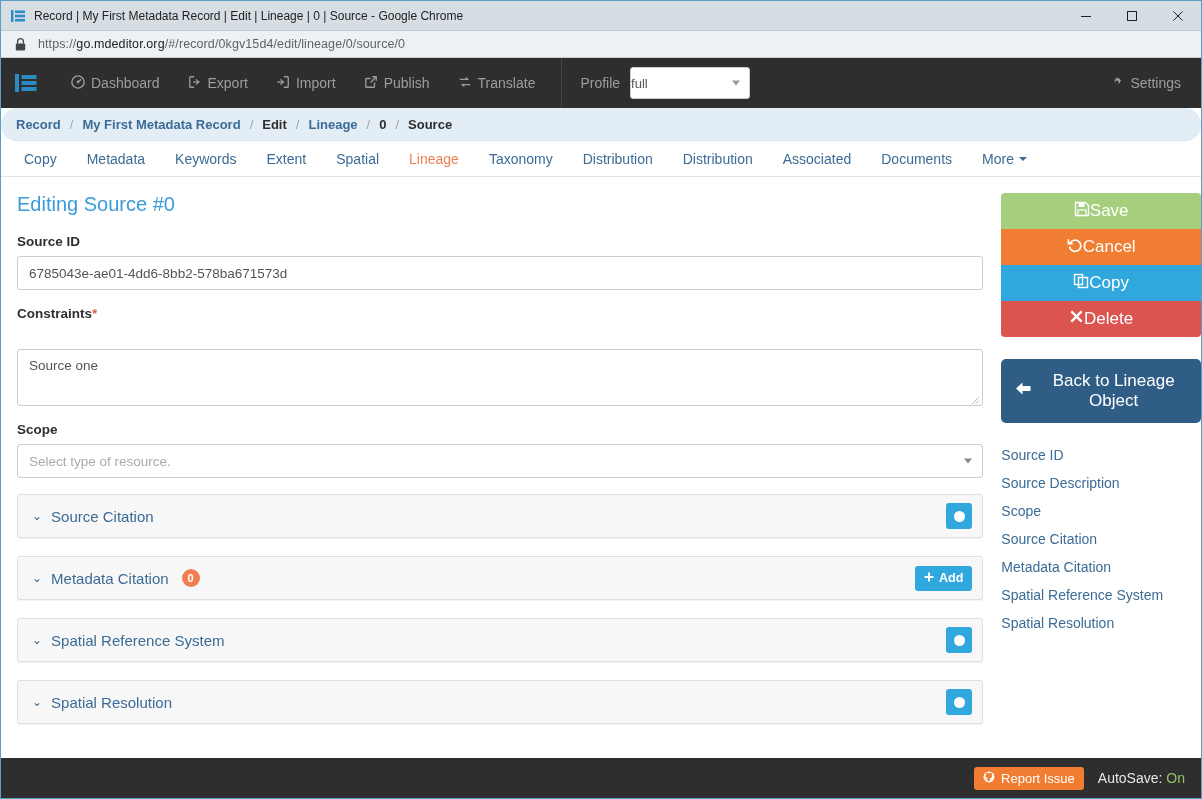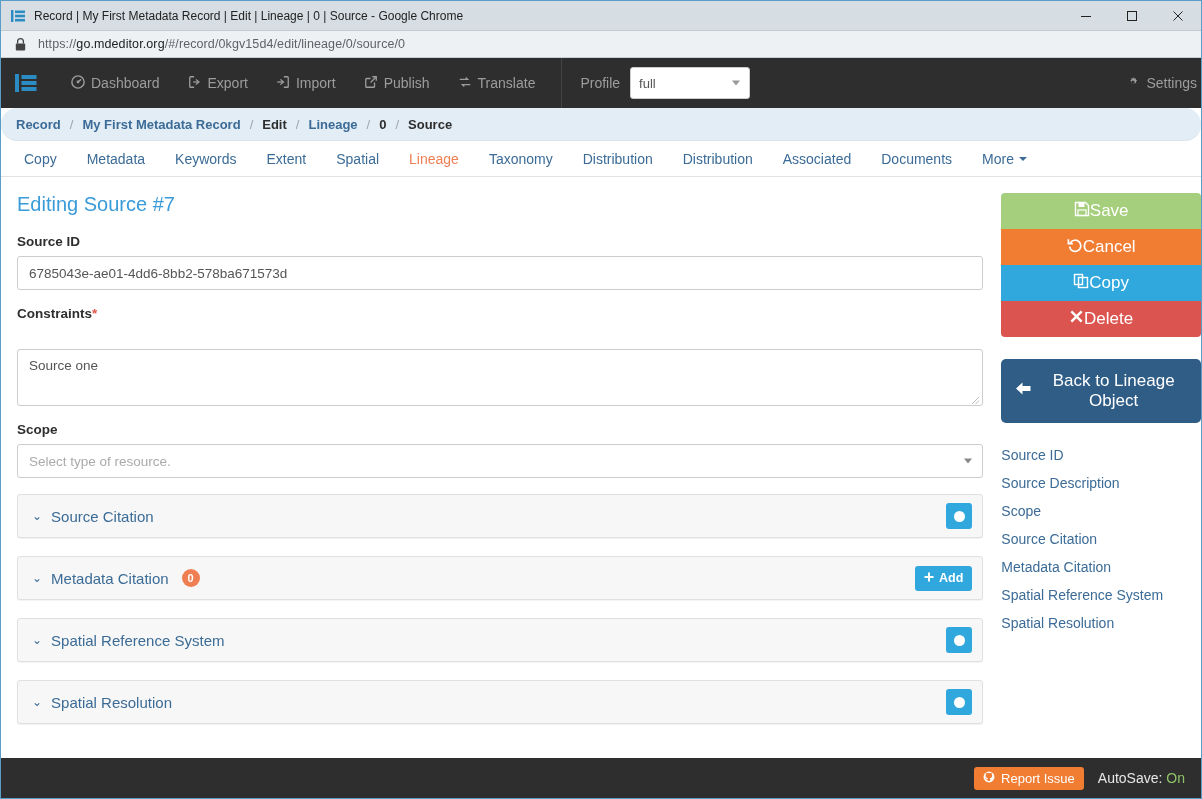--- a/index.html
+++ b/index.html
@@ -92,34 +92,34 @@
     display: flex; align-items: center; gap: 10px;
     margin-left: 18px;
   }
   .profile-label { color: #9d9d9d; font-size: 14px; }
   .profile-select {
     width: 120px; height: 32px;
     background: #fff;
     border: 1px solid #ccc;
     border-radius: 3px;
     display: flex; align-items: center;
-    padding: 0 8px;
+    padding: 0 0;
     font-size: 13px; color: #555;
     position: relative;
     cursor: pointer;
   }
   .profile-select .caret {
     position: absolute; right: 9px; top: 50%;
     transform: translateY(-50%);
     border-left: 4px solid transparent;
     border-right: 4px solid transparent;
     border-top: 5px solid #999;
   }
   .nav-right {
-    position: absolute; right: 4px;
+    position: absolute; right: 20px;
     display: flex; align-items: center;
   }
   .nav-right .nav-item { padding-right: 0; }
 
   
   .breadcrumb-bar {
     background: #e3edf5;
     height: 33px; flex: 0 0 33px;
     display: flex; align-items: center;
     padding-left: 15px;
@@ -511,21 +511,21 @@
       <div class="tab">Documents</div>
       <div class="tab">
         <span>More</span>
         <span class="caret-dn"></span>
       </div>
     </div>
 
     <div class="content">
 
       <div class="main-col">
-        <div class="page-title">Editing Source #7</div>
+        <div class="page-title">Editing Source #0</div>
 
         <div class="field">
           <span class="field-label">Source ID</span>
           <div class="input">
             <span>6785043e-ae01-4dd6-8bb2-578ba671573d</span>
           </div>
         </div>
 
         <div class="field">
           <span class="field-label"><span>Constraints</span><span class="req">*</span></span>

